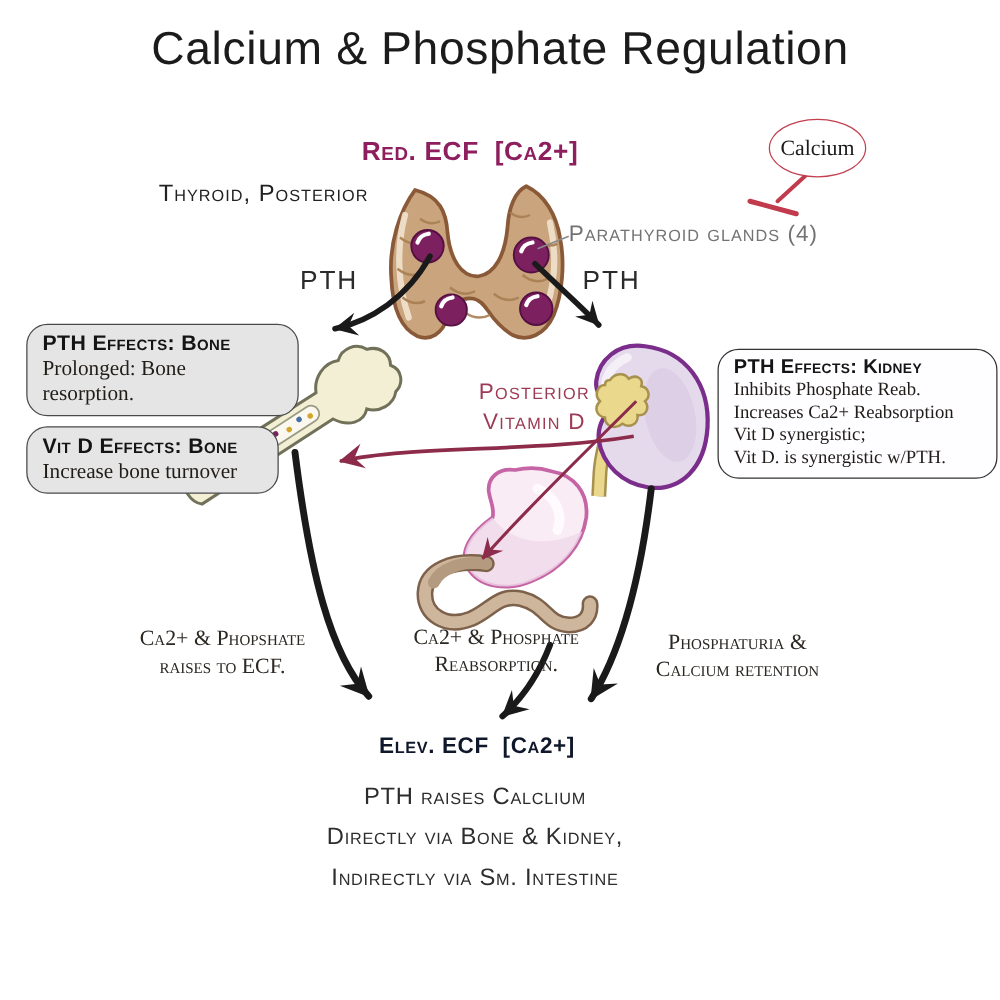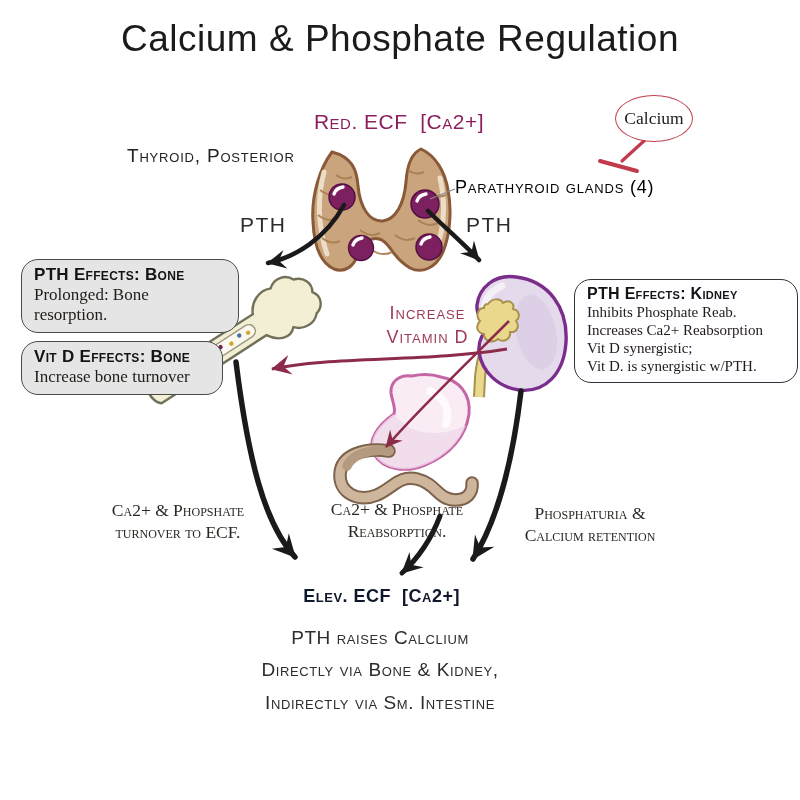--- a/index.html
+++ b/index.html
@@ -3,27 +3,27 @@
 <meta charset="utf-8">
 <style>
   html,body{margin:0;padding:0;background:#ffffff;}
   #canvas{position:relative;width:800px;height:800px;background:#ffffff;overflow:hidden;
           font-family:"Liberation Sans",sans-serif;}
   .abs{position:absolute;}
   .title{width:800px;text-align:center;top:18px;left:0;font-size:37px;font-weight:400;
          color:#1b1b1b;letter-spacing:0.5px;}
   .sc{font-variant:small-caps;}
   .lbl{color:#262626;}
-  .red-ecf{left:299px;top:110px;width:200px;text-align:center;font-size:21px;font-weight:normal;
+  .red-ecf{left:276px;top:110px;width:200px;text-align:center;font-size:21px;font-weight:bold;
            color:#8e1f5e;font-variant:small-caps;white-space:pre;letter-spacing:0.5px;}
   .thyroid-lbl{left:127px;top:145px;font-size:19px;font-variant:small-caps;letter-spacing:0.8px;color:#222;}
   .calcium-bubble{left:615px;top:95px;width:76px;height:45px;border:1.6px solid #c2404f;
       border-radius:50%;display:flex;align-items:center;justify-content:center;
       font-family:"Liberation Serif",serif;font-size:17.5px;color:#1a1a1a;background:#fff;}
-  .parathyroid-lbl{left:455px;top:177px;font-size:18px;font-variant:small-caps;letter-spacing:0.8px;color:#000000;}
+  .parathyroid-lbl{left:455px;top:177px;font-size:18px;font-variant:small-caps;letter-spacing:0.8px;color:#737373;}
   .pth{font-size:21px;letter-spacing:1.5px;color:#2b2b2b;}
   .pth-left{left:240px;top:213px;}
   .pth-right{left:466px;top:213px;}
   .box{border:1.7px solid #4a4a4a;border-radius:17px;background:#e5e5e5;padding:5px 12px 7px 12px;}
   .box-title{font-size:17px;font-variant:small-caps;font-weight:600;letter-spacing:0.3px;color:#141414;}
   .box-body{font-family:"Liberation Serif",serif;font-size:17px;color:#201c18;}
   .box-pth-bone{left:21px;top:259px;width:192px;}
   .box-vitd-bone{left:21px;top:341px;width:176px;}
   .box-kidney{left:574px;top:279px;width:198px;background:#fefdff;border:1.9px solid #333;}
   .box-kidney .box-title{font-size:16px;}
@@ -191,27 +191,27 @@
 
   <div class="abs box box-kidney">
     <div class="box-title">PTH Effects: Kidney</div>
     <div class="box-body">Inhibits Phosphate Reab.</div>
     <div class="box-body">Increases Ca2+ Reabsorption</div>
     <div class="box-body">Vit D synergistic;</div>
     <div class="box-body">Vit D. is synergistic w/PTH.</div>
   </div>
 
   <div class="abs vitd-lbl">
-    <span>Increase</span>
+    <span>Posterior</span>
     <span>Vitamin D</span>
   </div>
 
   <div class="abs flow flow-bone">
     <span>Ca2+ &amp; Phopshate</span>
-    <span>turnover to ECF.</span>
+    <span>raises to ECF.</span>
   </div>
 
   <div class="abs flow flow-gut">
     <span>Ca2+ &amp; Phosphate</span>
     <span>Reabsorption.</span>
   </div>
 
   <div class="abs flow flow-kidney">
     <span>Phosphaturia &amp;</span>
     <span>Calcium retention</span>

